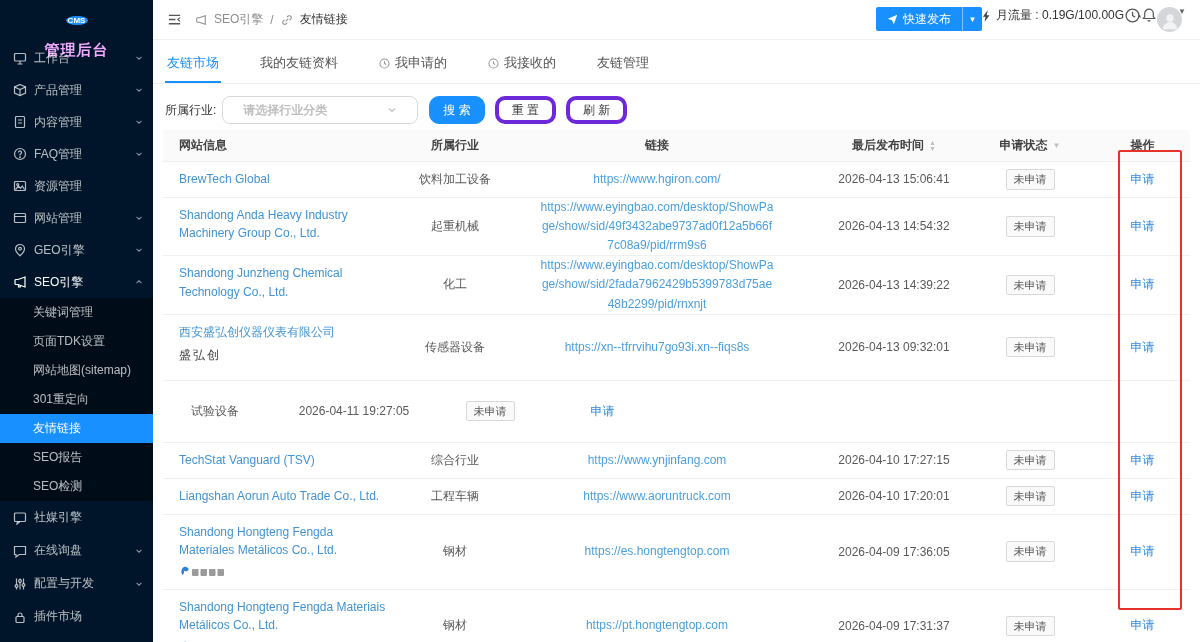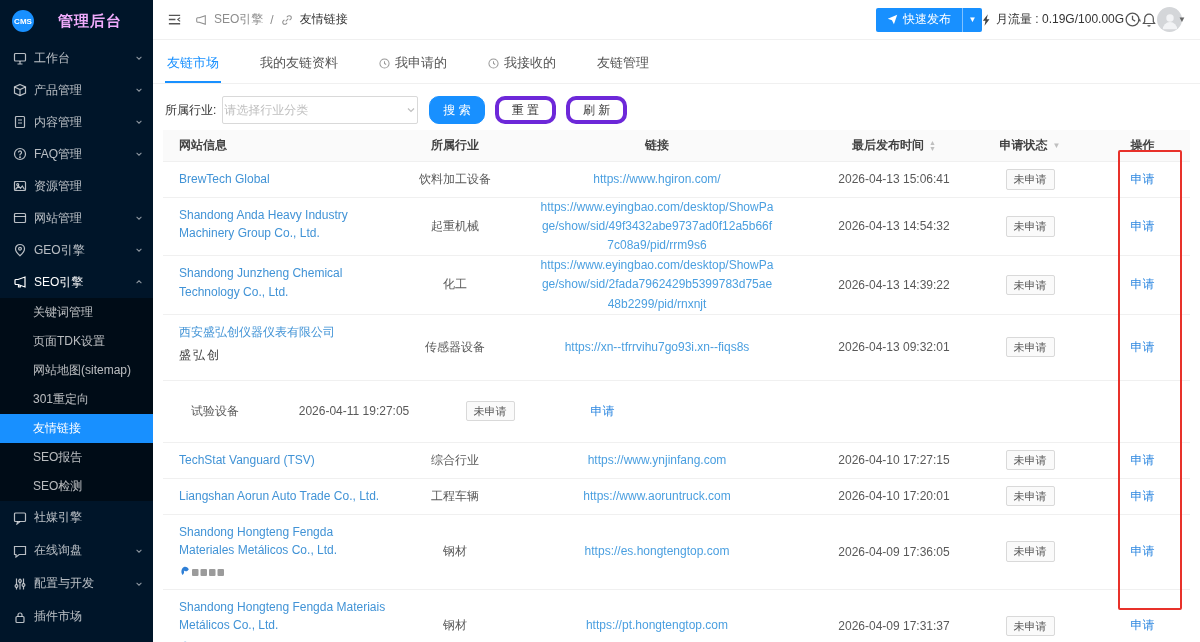--- a/index.html
+++ b/index.html
@@ -3,42 +3,42 @@
 <meta charset="utf-8">
 <style>
   * { margin:0; padding:0; box-sizing:border-box; }
   html,body { width:1200px; height:642px; overflow:hidden; background:#fff;
     font-family:"Liberation Sans","DejaVu Sans",sans-serif; }
   .app { position:relative; width:1200px; height:642px; }
 
   
   .sidebar { position:absolute; left:0; top:0; width:153px; height:642px;
     background:#001529; color:rgba(255,255,255,.72); z-index:5; }
-  .logo { height:42px; display:flex; align-items:center; gap:24px; padding:16px 12px; }
+  .logo { height:42px; display:flex; align-items:center; gap:16px; padding:16px 12px;flex-direction:column; }
   .logo-badge { width:22px; height:22px; border-radius:50%; background:#1890ff; color:#fff;
     font-size:8px; font-weight:bold; display:flex; align-items:center; justify-content:center; }
   .logo-title { color:#f0abfc; font-size:15px; font-weight:bold; letter-spacing:1px; white-space:nowrap; }
   .nav-item { height:32px; display:flex; align-items:center; gap:7px; padding:0 10px 0 12px;
     font-size:12px; cursor:pointer; white-space:nowrap; }
   .nav-icon { width:15px; height:15px; flex:0 0 15px; display:flex; align-items:center; justify-content:center; }
   .nav-label { flex:1; overflow:hidden; }
   .nav-chev { color:rgba(255,255,255,.55); display:flex; }
   .submenu { background:#000c17; }
   .sub-item { height:29px; display:flex; align-items:center; padding-left:33px;
     font-size:12px; cursor:pointer; white-space:nowrap; }
   .sub-item.active { background:#1890ff; color:#fff; }
 
   
   .main { position:absolute; left:153px; top:0; width:1047px; height:642px; background:#fff; }
   .topbar { height:40px; display:flex; align-items:center; padding:0 14px; border-bottom:1px solid #f0f0f0; }
   .crumb { display:flex; align-items:center; gap:7px; font-size:12px; color:#8c8c8c; }
   .crumb .fold { color:#555; display:flex; cursor:pointer; margin-right:6px; }
   .crumb .cur { color:#333; }
   .crumb .ic { display:flex; color:#8c8c8c; }
-  .top-right { margin-left:auto; display:flex; align-items:center; }
+  .top-right { margin-left:auto; display:flex; align-items:flex-start; }
   .qp-btn { display:flex; cursor:pointer; }
   .qp-main { background:#1890ff; color:#fff; font-size:12px; height:24px; display:flex;
     align-items:center; gap:5px; padding:0 11px; border-radius:2px 0 0 2px; }
   .qp-caret { background:#1890ff; color:#fff; width:20px; height:24px; display:flex; align-items:center;
     justify-content:center; border-left:1px solid rgba(255,255,255,.45); border-radius:0 2px 2px 0; font-size:8px; }
   .traffic { display:flex; align-items:center; gap:4px; font-size:12px; color:#333; }
   .tb-icon { display:flex; color:#555; cursor:pointer; }
   .avatar { width:25px; height:25px; border-radius:50%; background:#d4d6d9; display:flex;
     align-items:flex-end; justify-content:center; overflow:hidden; cursor:pointer; }
   .av-caret { font-size:8px; color:#666; margin-left:-4px; cursor:pointer; }
@@ -47,22 +47,22 @@
   .tabs { display:flex; align-items:flex-end; height:44px; padding:0 0 0 12px; border-bottom:1px solid #f0f0f0; }
   .tab { display:flex; align-items:center; gap:5px; font-size:13px; color:#555; padding:0 2px 11px 2px;
     margin-right:37px; cursor:pointer; position:relative; white-space:nowrap; }
   .tab.active { color:#1890ff; }
   .tab.active::after { content:""; position:absolute; left:0; right:0; bottom:0; height:2px; background:#1890ff; }
   .tab .tic { display:flex; color:#999; }
 
   
   .filterbar { display:flex; align-items:center; margin:12px 12px 6px 12px; }
   .f-label { font-size:12px; color:#333; margin-right:6px; white-space:nowrap; }
-  .f-select { width:196px; height:28px; border:1px solid #d9d9d9; border-radius:2px; display:flex;
-    align-items:center; padding:0 1px; cursor:pointer; }
+  .f-select { width:196px; height:28px; border:1px solid #d9d9d9; border-radius:8px; display:flex;
+    align-items:center; padding:0 20px; cursor:pointer;font-weight:bold; }
   .f-placeholder { color:#bfbfbf; font-size:12px; flex:1; white-space:nowrap; overflow:hidden; }
   .f-chev { color:#bfbfbf; display:flex; }
   .btn { height:28px; padding:0 13px; border-radius:10px; font-size:12px; display:flex; align-items:center;
     cursor:pointer; white-space:nowrap; }
   .btn-primary { background:#1890ff; color:#fff; border:1px solid #1890ff; margin-left:11px; }
   .btn-default { background:#fff; color:#333; border:4px solid #6d28d9; margin-left:10px; }
 
   
   .table { margin:6px 10px 0 10px; }
   .t-head { display:flex; background:#fafafa; height:32px; border-bottom:1px solid #f0f0f0;

